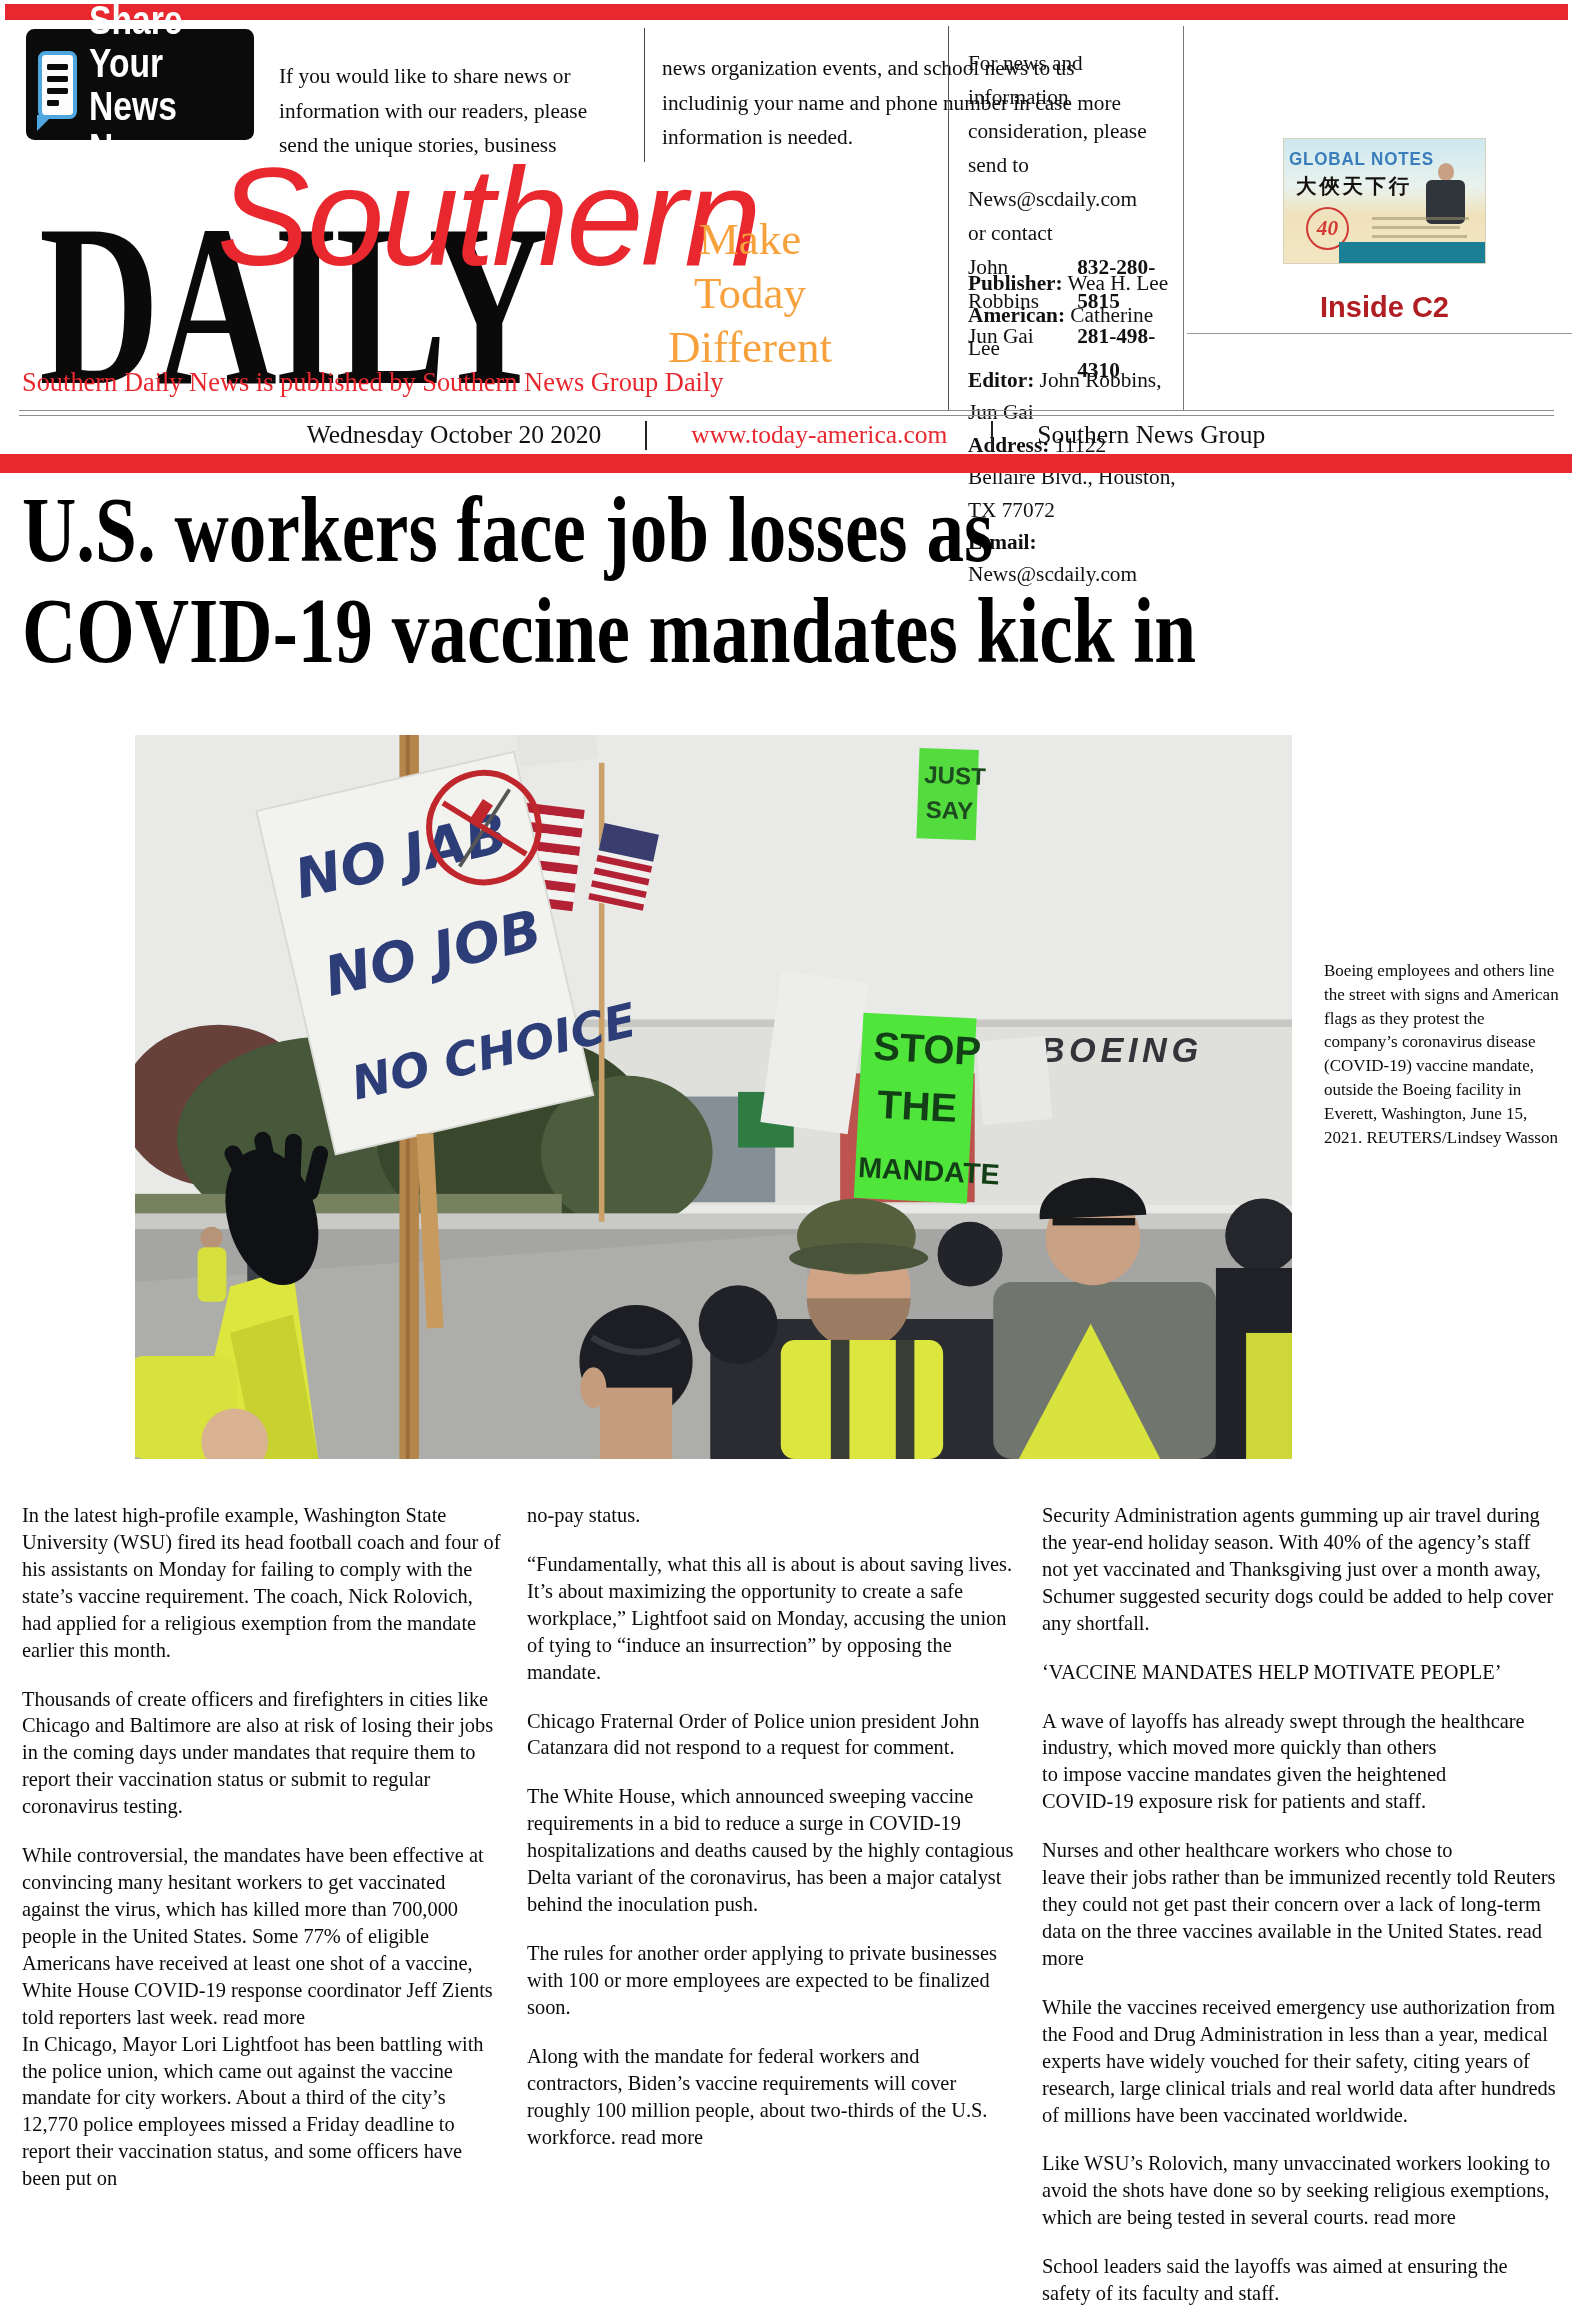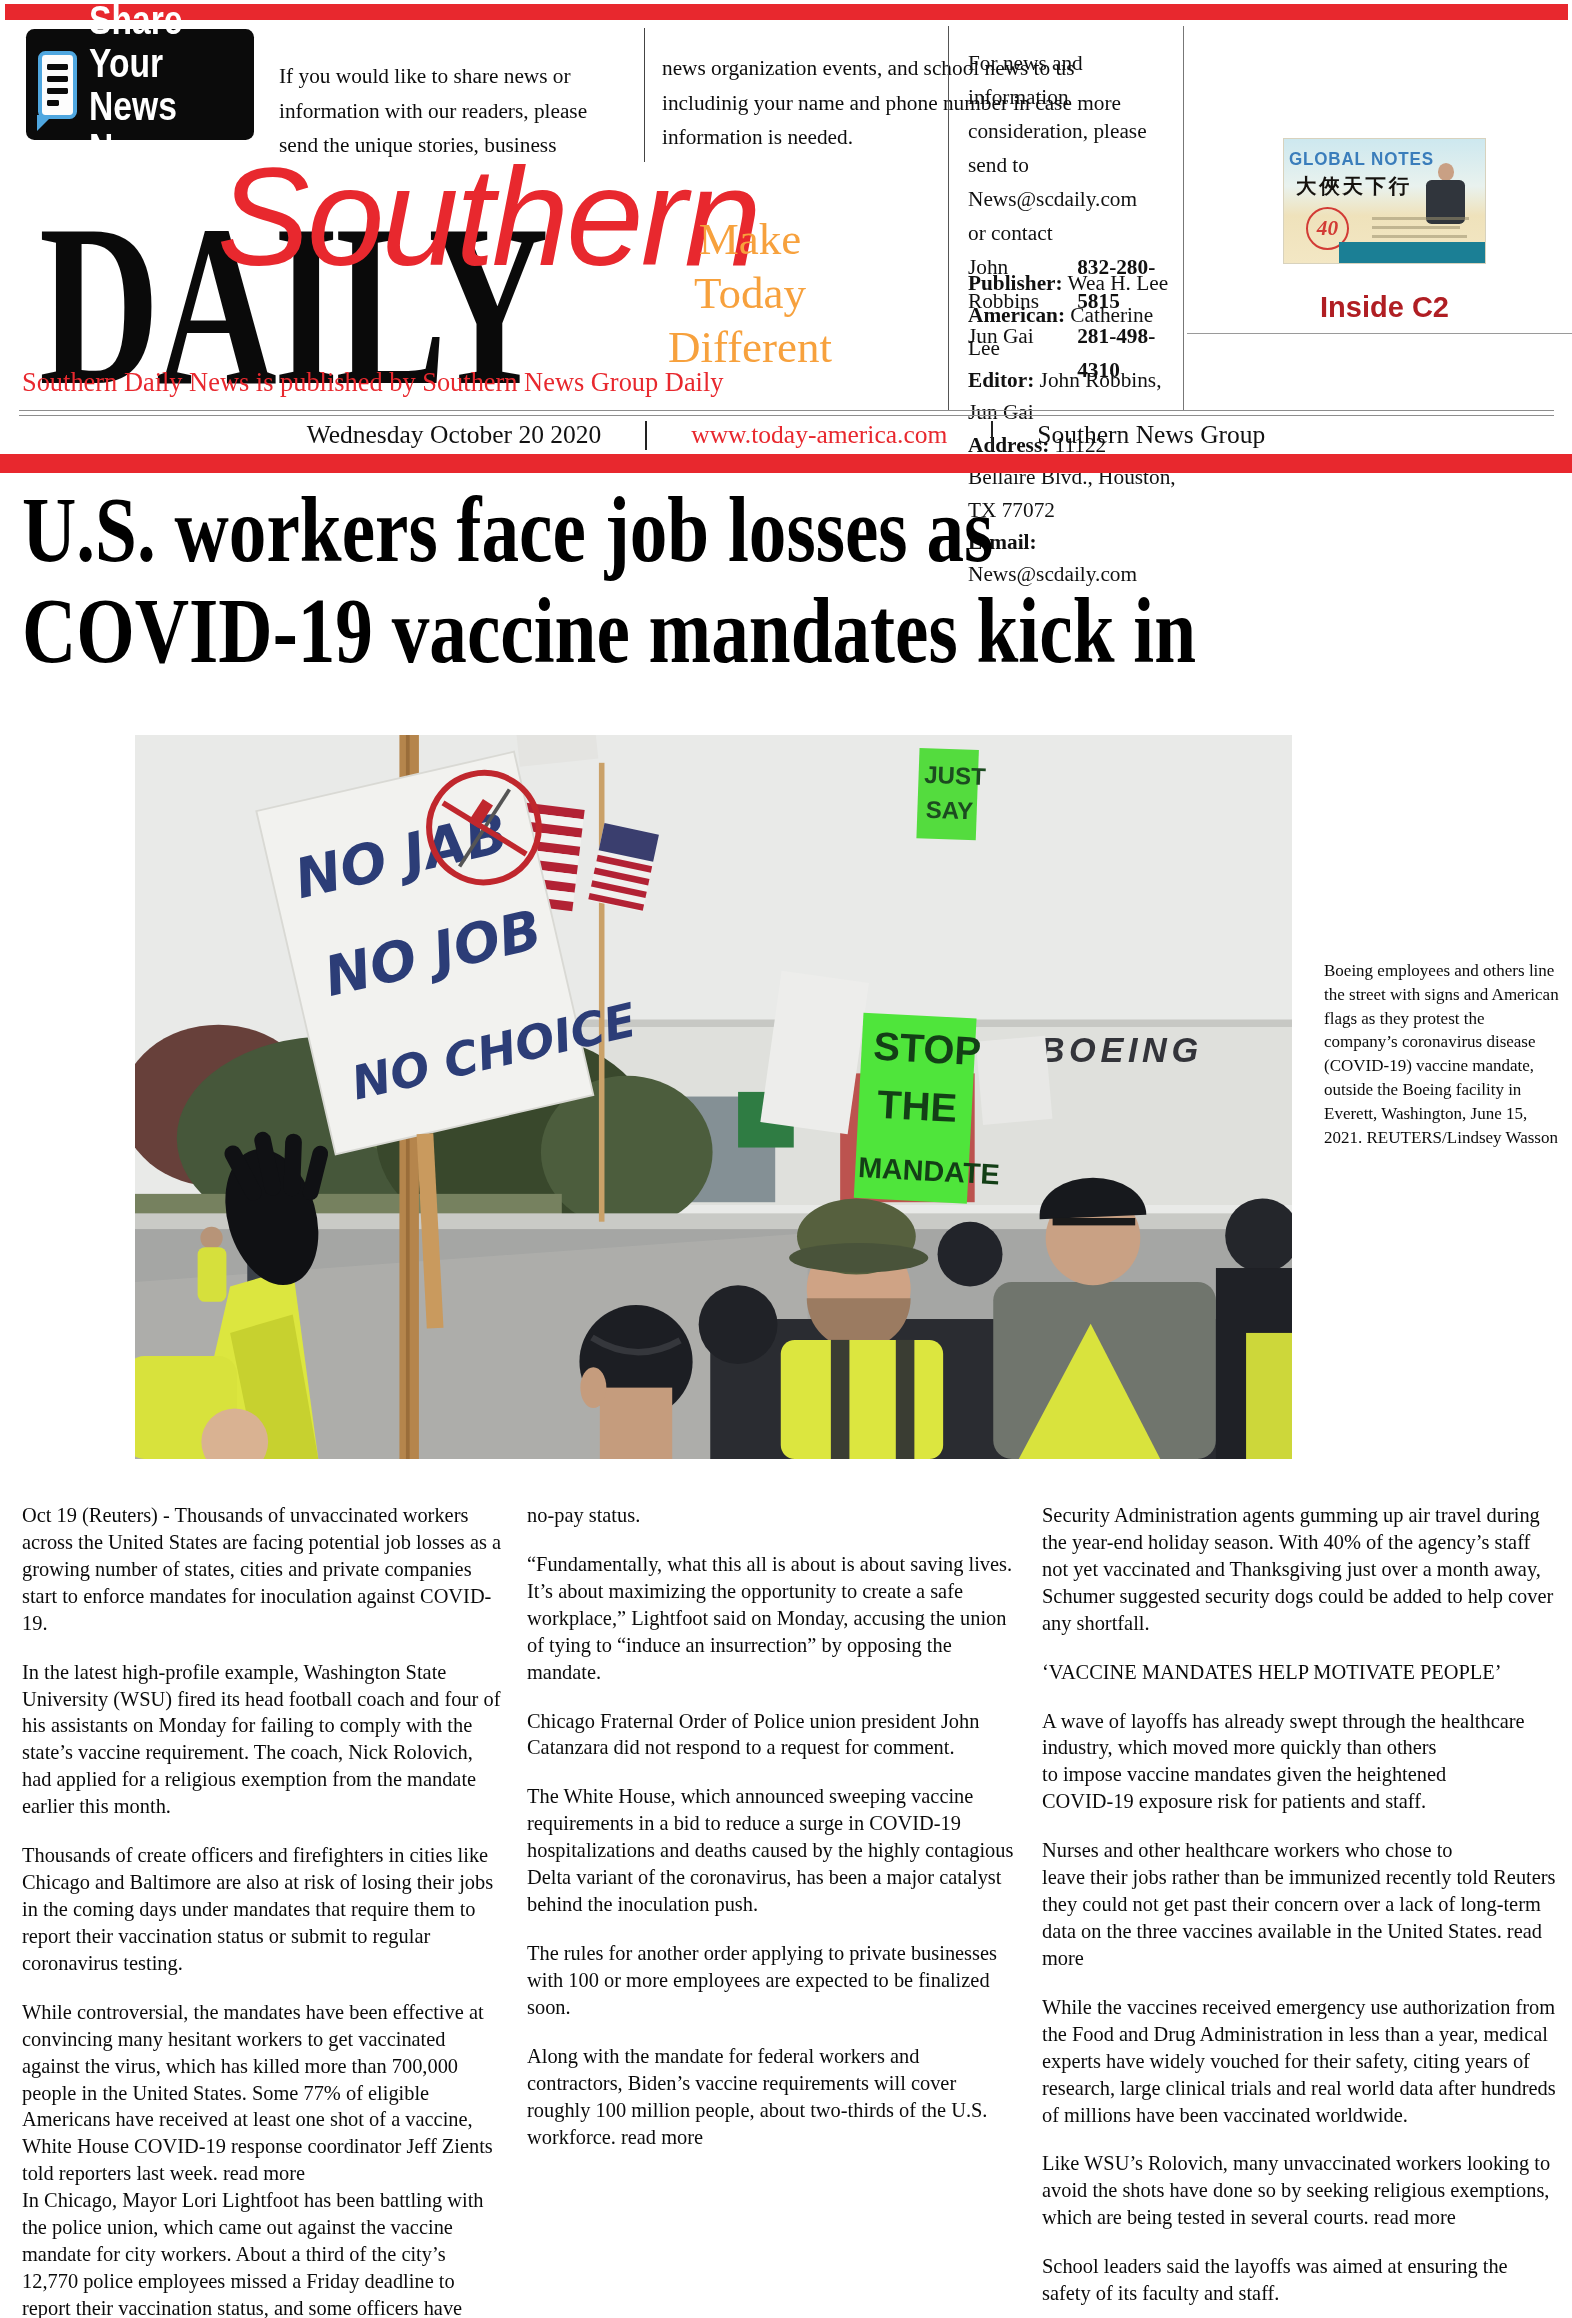--- a/index.html
+++ b/index.html
@@ -323,21 +323,20 @@
       <g>
         <rect x="-20" y="1340" width="240" height="222" rx="40" fill="#d8e23c"></rect>
         <circle cx="215" cy="1525" r="72" fill="#d9b292"></circle>
       </g>
     </svg>
   </div>
 
   <div class="abs caption">Boeing employees and others line the street with signs and American flags as they protest the company’s coronavirus disease (COVID-19) vaccine mandate, outside the Boeing facility in Everett, Washington, June 15, 2021. REUTERS/Lindsey Wasson</div>
 
   <div class="abs col c1">
-      <div class="para">Oct 19 (Reuters) - Thousands of unvaccinated workers across the United States are facing potential job losses as a growing number of states, cities and private companies start to enforce mandates for inoculation against COVID-19.</div>
       <div class="para">In the latest high-profile example, Washington State University (WSU) fired its head football coach and four of his assistants on Monday for failing to comply with the state’s vaccine requirement. The coach, Nick Rolovich, had applied for a religious exemption from the mandate earlier this month.</div>
       <div class="para">Thousands of create officers and firefighters in cities like Chicago and Baltimore are also at risk of losing their jobs in the coming days under mandates that require them to report their vaccination status or submit to regular coronavirus testing.</div>
       <div class="para">While controversial, the mandates have been effective at convincing many hesitant workers to get vaccinated against the virus, which has killed more than 700,000 people in the United States. Some 77% of eligible Americans have received at least one shot of a vaccine, White House COVID-19 response coordinator Jeff Zients told reporters last week. read more
 In Chicago, Mayor Lori Lightfoot has been battling with the police union, which came out against the vaccine mandate for city workers. About a third of the city’s 12,770 police employees missed a Friday deadline to report their vaccination status, and some officers have been put on</div>
     </div>
   <div class="abs col c2">
       <div class="para">no-pay status.</div>
       <div class="para">“Fundamentally, what this all is about is about saving lives. It’s about maximizing the opportunity to create a safe workplace,” Lightfoot said on Monday, accusing the union of tying to “induce an insurrection” by opposing the mandate.</div>
       <div class="para">Chicago Fraternal Order of Police union president John Catanzara did not respond to a request for comment.</div>
       <div class="para">The White House, which announced sweeping vaccine requirements in a bid to reduce a surge in COVID-19 hospitalizations and deaths caused by the highly contagious Delta variant of the coronavirus, has been a major catalyst behind the inoculation push.</div>

